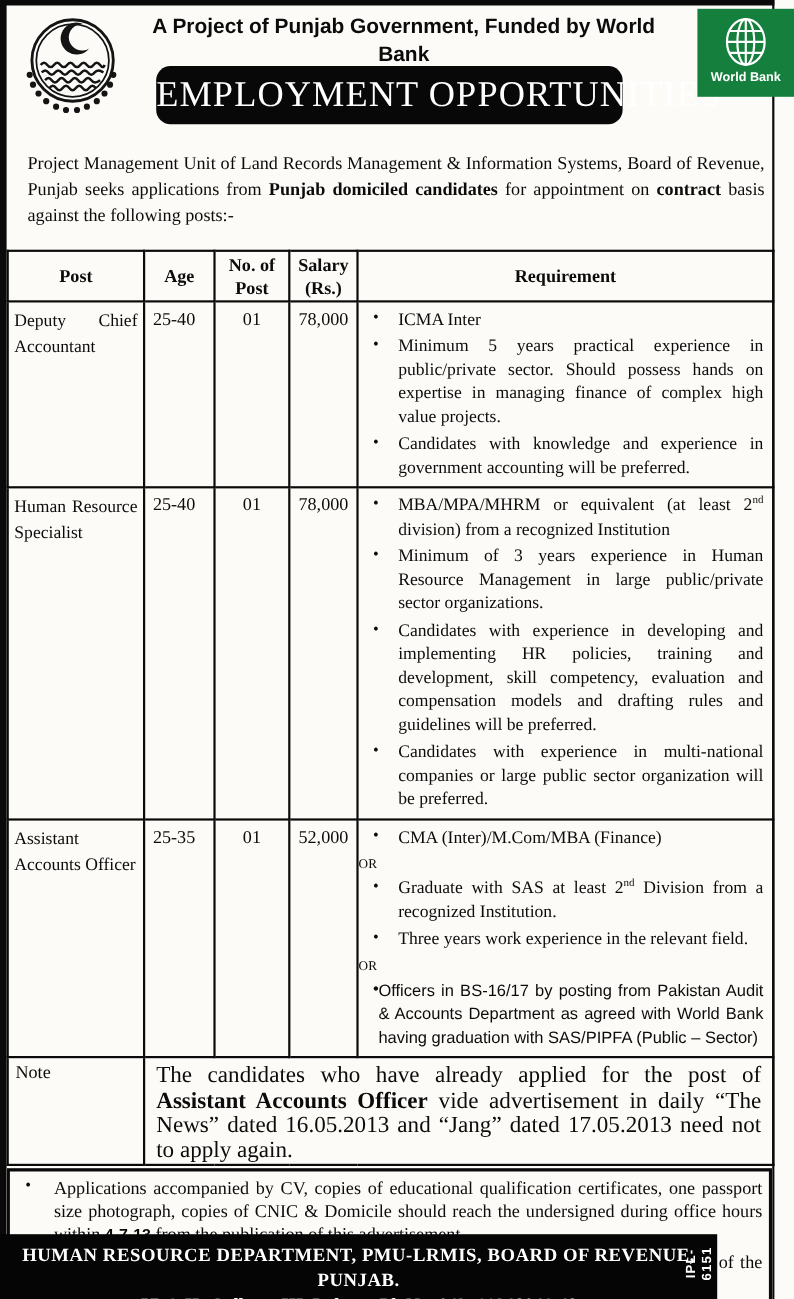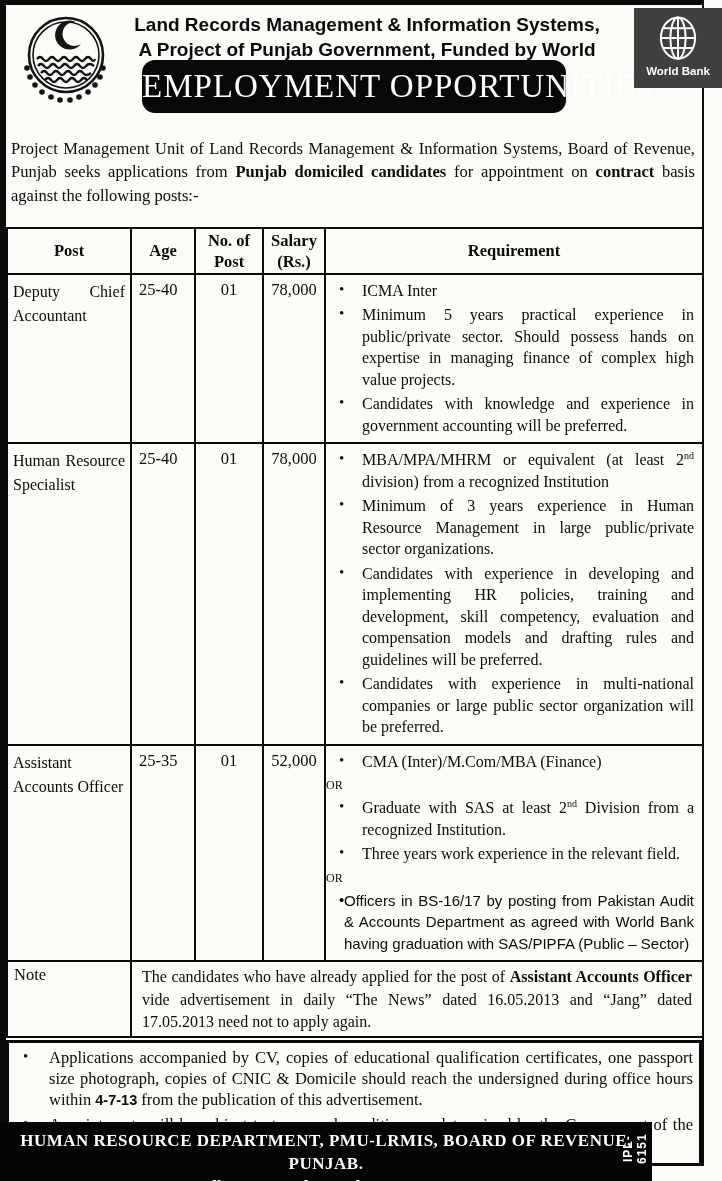--- a/index.html
+++ b/index.html
@@ -9,46 +9,46 @@
         border-left:6px solid #0a0a0a;border-top:5px solid #0a0a0a;border-right:2px solid #0a0a0a;
         background:#fcfbf8;}
   
   .header{position:relative;height:114px;}
   .crest{position:absolute;left:10px;top:5px;width:100px;height:102px;}
   .titles{position:absolute;left:118px;right:92px;top:7px;text-align:center;
           font-family:"Liberation Sans",sans-serif;font-weight:bold;font-size:19px;line-height:25px;}
   .banner{position:absolute;left:136px;top:55px;width:424px;height:53px;background:#080808;
           border-radius:13px;color:#fff;text-align:center;line-height:53px;
           font-family:"Liberation Serif",serif;font-size:33px;letter-spacing:1px;white-space:nowrap;}
-  .wb-box{position:absolute;left:634px;top:8px;width:88px;height:80px;background:#404040;
+  .wb-box{position:absolute;left:634px;top:8px;width:88px;height:80px;background:#15803d;
           text-align:center;z-index:5;}
   .wb-box svg{display:block;margin:3px auto 0;}
   .wb-label{color:#fff;font-family:"Liberation Sans",sans-serif;font-weight:bold;font-size:11.5px;
             margin-top:-2px;}
   
-  .intro{padding:1px 7px 3px 5px;font-size:16.5px;line-height:23.5px;text-align:justify;}
+  .intro{padding:1px 7px 3px 19px;font-size:16.5px;line-height:23.5px;text-align:justify;}
   .b{font-weight:bold;}
   
   table{border-collapse:collapse;width:696px;table-layout:fixed;}
   td,th{border:2.5px solid #0a0a0a;vertical-align:top;box-sizing:border-box;}
   th{font-size:16.5px;font-weight:bold;vertical-align:middle;text-align:center;line-height:21px;}
   .c-post{width:124px}.c-age{width:64px}.c-no{width:68px}.c-sal{width:62px}.c-req{width:378px}
   .post-cell{padding:5px 5px 0 5px;font-size:16px;line-height:24px;text-align:justify;}
   .age-cell{padding:5px 0 0 7px;font-size:16.5px;}
   .no-cell{padding:5px 0 0 0;text-align:center;font-size:16.5px;}
   .sal-cell{padding:5px 0 0 0;text-align:center;font-size:16.5px;margin-left:28px;}
   .req-cell{padding:3px 8px 3px 0;}
   .bullet{position:relative;padding-left:36px;font-size:16px;line-height:21.5px;
           text-align:justify;margin:2px 0 3px 0;}
   .bullet::before{content:"•";position:absolute;left:13px;top:-1px;font-size:15px;}
   .or{font-size:12px;line-height:20px;padding-right:40px;}
   .sans{font-family:"Liberation Sans",sans-serif;font-size:15px;line-height:21.5px;padding-left:18px;}
   sup{font-size:10px;line-height:0;}
   .note-cell{padding:3px 4px 4px 6px;font-size:16.5px;}
-  .note-text{padding:4px 10px 2px 10px;font-size:16px;line-height:22.5px;text-align:justify;}
+  .note-text{padding:4px 10px 2px 10px;font-size:21px;line-height:22.5px;text-align:justify;}
   
   .conds{margin:2px 0 0 0;width:696px;box-sizing:border-box;border:3px solid #0a0a0a;
          padding:4px 6px 4px 0;background:#fcfbf8;}
   .cond{position:relative;padding-left:40px;font-size:16.5px;line-height:21px;
         text-align:justify;margin-bottom:3px;}
   .cond::before{content:"•";position:absolute;left:14px;top:-1px;font-size:15px;}
   .date{font-family:"Liberation Sans",sans-serif;font-weight:bold;font-size:14.5px;}
   
   .footer{position:absolute;left:0;bottom:0;width:652px;height:59px;background:#050505;
           color:#fff;text-align:center;z-index:6;}
@@ -86,21 +86,20 @@
             <circle cx="44" cy="89" r="2.8"></circle>
           <circle cx="54" cy="89" r="2.8"></circle>
             <circle cx="63" cy="86" r="2.8"></circle>
             <circle cx="72" cy="81" r="2.8"></circle>
           <circle cx="79" cy="74" r="2.8"></circle>
             <circle cx="84" cy="66" r="2.8"></circle>
             <circle cx="87" cy="57" r="2.8"></circle>
         </g>
       </svg>
       <div class="titles">
-        <div>Land Records Management &amp; Information Systems,</div>
         <div>A Project of Punjab Government, Funded by World Bank</div>
       </div>
       <div class="banner">EMPLOYMENT OPPORTUNITIES</div>
     </div>
 
     <p class="intro"><span>Project Management Unit of Land Records Management &amp; Information Systems, Board of Revenue, Punjab seeks applications from </span><span class="b">Punjab domiciled candidates</span><span> for appointment on </span><span class="b">contract</span><span> basis against the following posts:-</span></p>
 
     <table>
       <colgroup>
         <col class="c-post">

